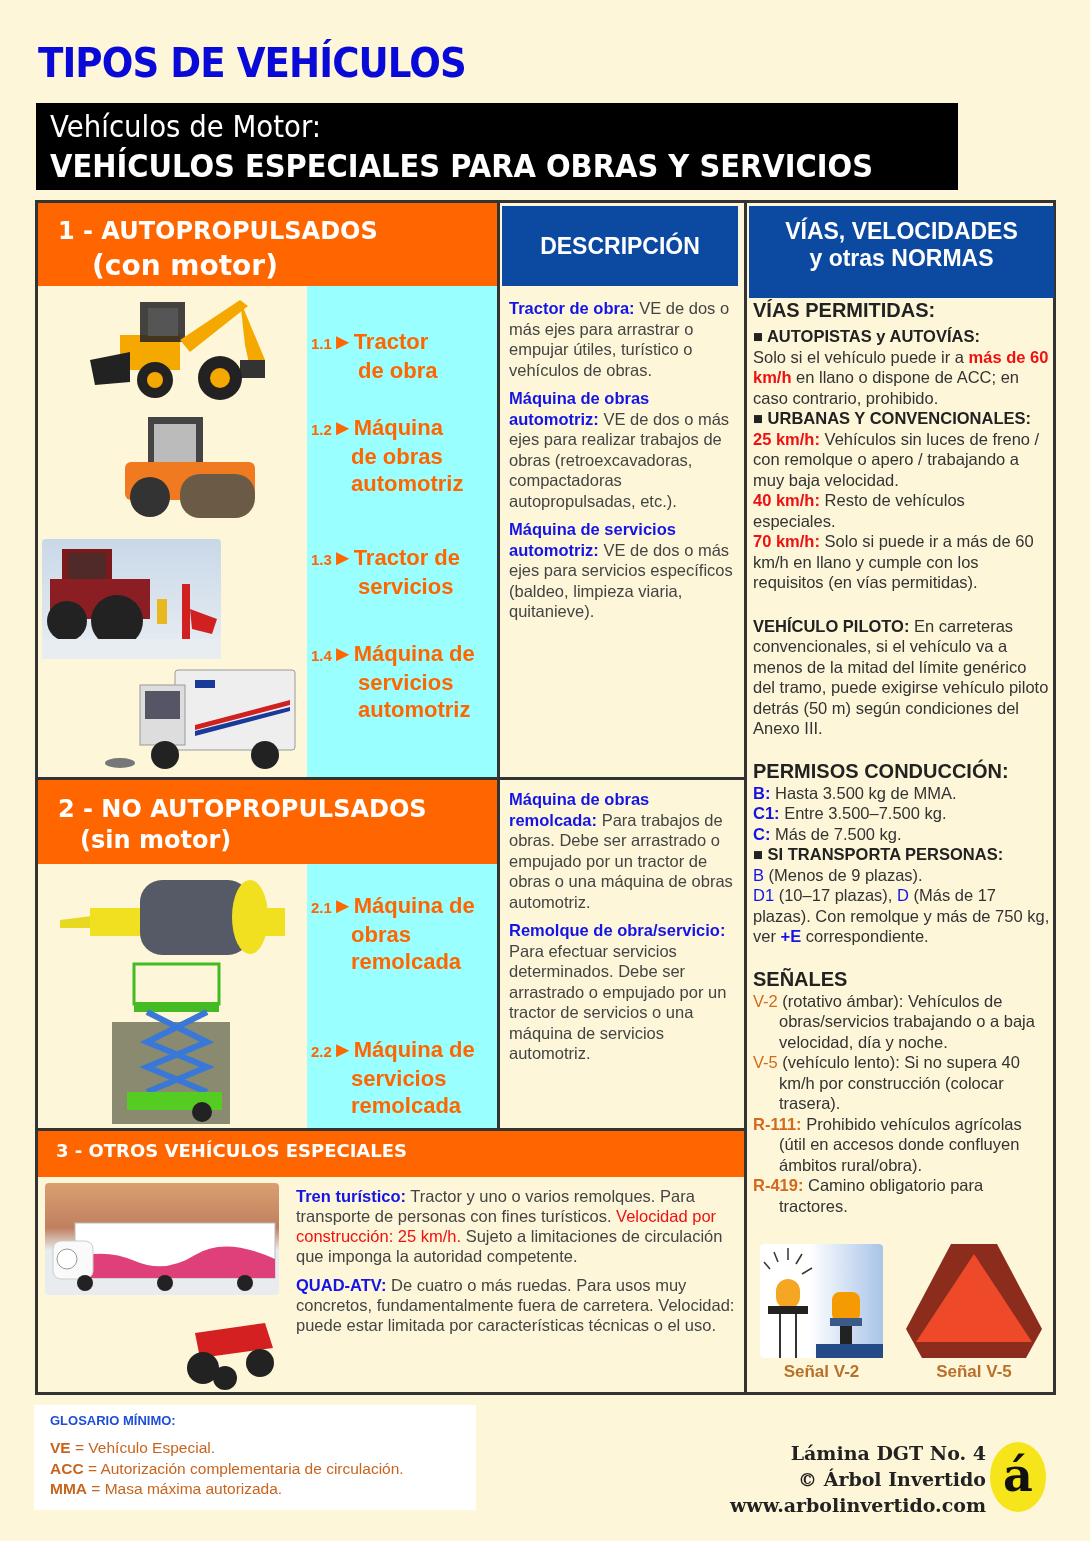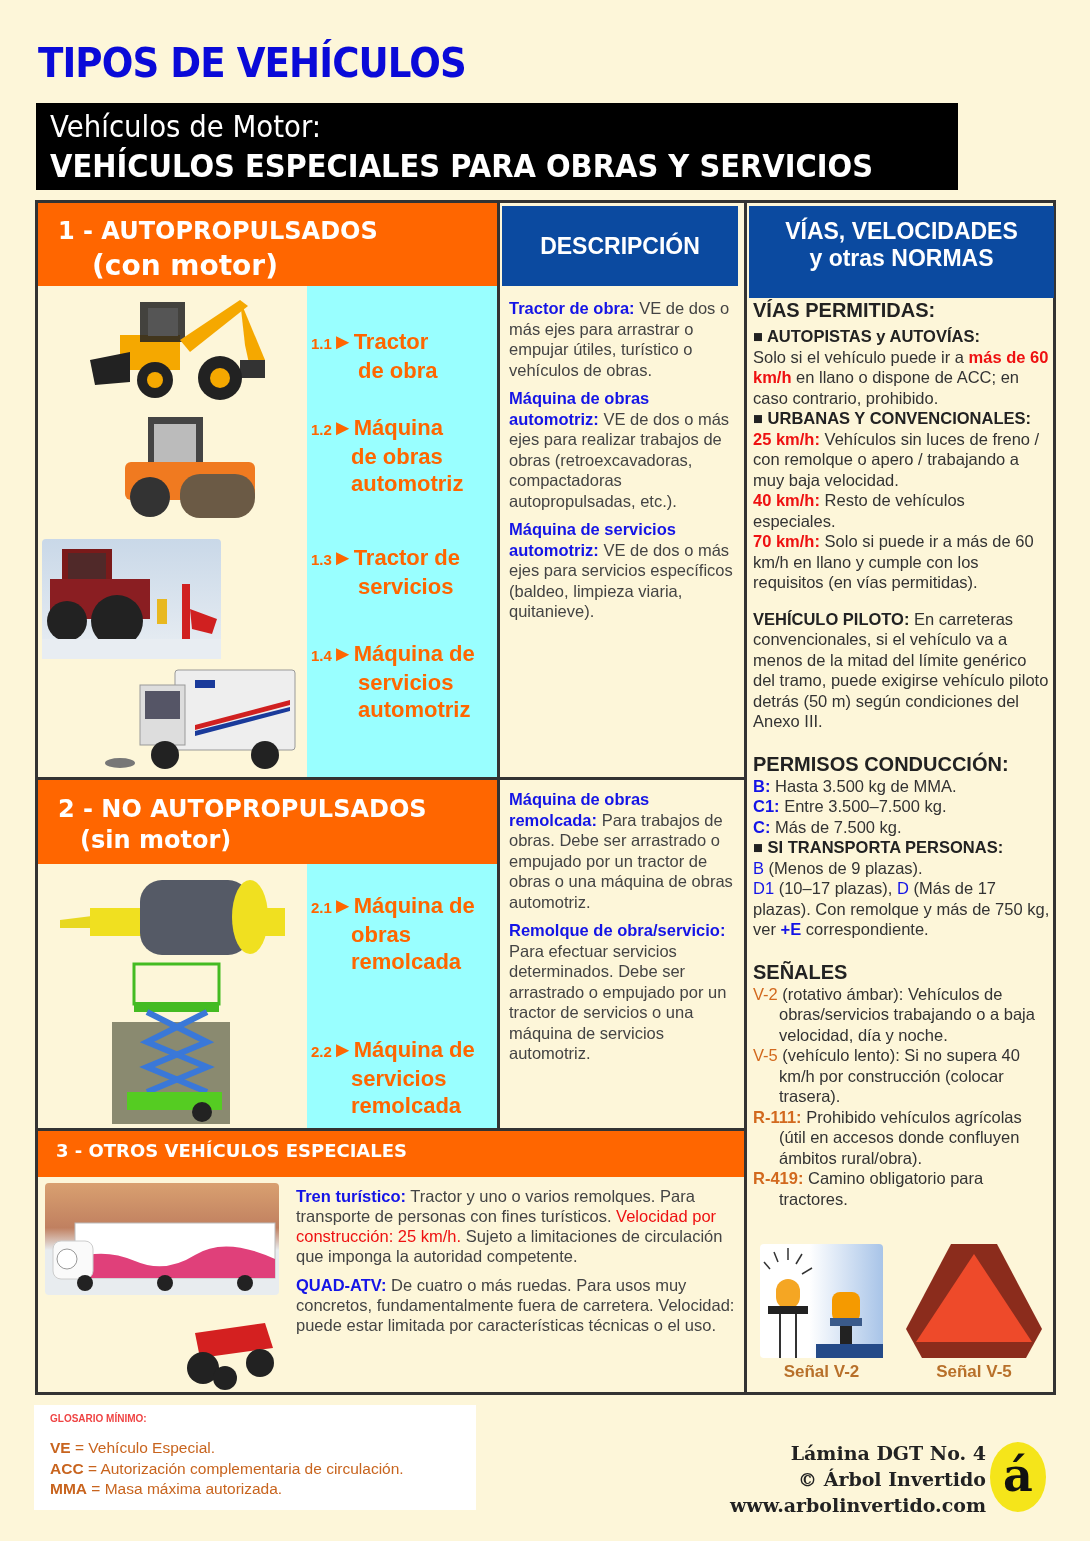--- a/index.html
+++ b/index.html
@@ -205,21 +205,21 @@
 </div>
 
 <div class="abs norm" style="left:753px;top:298px;width:297px;">
   <h3 style="margin-bottom:4px;">VÍAS PERMITIDAS:</h3>
   <div class="sub">■ AUTOPISTAS y AUTOVÍAS:</div>
   <div><span>Solo si el vehículo puede ir a </span><span class="red">más de 60 km/h</span><span> en llano o dispone de ACC; en caso contrario, prohibido.</span></div>
   <div class="sub" style="">■ URBANAS Y CONVENCIONALES:</div>
   <div><span class="red">25 km/h:</span><span> Vehículos sin luces de freno / con remolque o apero / trabajando a muy baja velocidad.</span></div>
   <div><span class="red">40 km/h:</span><span> Resto de vehículos especiales.</span></div>
   <div><span class="red">70 km/h:</span><span> Solo si puede ir a más de 60 km/h en llano y cumple con los requisitos (en vías permitidas).</span></div>
-  <div style="margin-top:16px;"><span class="sub">VEHÍCULO PILOTO:</span><span> En carreteras convencionales, si el vehículo va a menos de la mitad del límite genérico del tramo, puede exigirse vehículo piloto detrás (50 m) según condiciones del Anexo III.</span></div>
+  <div style="margin-top:23px;"><span class="sub">VEHÍCULO PILOTO:</span><span> En carreteras convencionales, si el vehículo va a menos de la mitad del límite genérico del tramo, puede exigirse vehículo piloto detrás (50 m) según condiciones del Anexo III.</span></div>
 
   <h3 style="margin-top:20px;">PERMISOS CONDUCCIÓN:</h3>
   <div><span class="blue">B:</span><span> Hasta 3.500 kg de MMA.</span></div>
   <div><span class="blue">C1:</span><span> Entre 3.500–7.500 kg.</span></div>
   <div><span class="blue">C:</span><span> Más de 7.500 kg.</span></div>
   <div class="sub">■ SI TRANSPORTA PERSONAS:</div>
   <div><span class="blue" style="font-weight:normal;">B</span><span> (Menos de 9 plazas).</span></div>
   <div><span class="blue" style="font-weight:normal;">D1</span><span> (10–17 plazas), </span><span class="blue" style="font-weight:normal;">D</span><span> (Más de 17 plazas). Con remolque y más de 750 kg, ver </span><span class="blue">+E</span><span> correspondiente.</span></div>
 
   <h3 style="margin-top:20px;">SEÑALES</h3>
@@ -252,21 +252,21 @@
   <svg width="136" height="114" viewBox="0 0 136 114">
       <path d="M45 0 L91 0 L136 85 L120 114 L16 114 L0 85 Z" fill="#8b2c1c"></path>
       <path d="M68 10 L126 98 L10 98 Z" fill="#ee4a2a"></path>
     </svg>
 </div>
 <div class="abs" style="left:760px;top:1362px;width:123px;text-align:center;font-weight:bold;font-size:17px;color:#b8702a;">Señal V-2</div>
 <div class="abs" style="left:906px;top:1362px;width:136px;text-align:center;font-weight:bold;font-size:17px;color:#b8702a;">Señal V-5</div>
 
 <div class="abs" style="left:34px;top:1405px;width:220px;height:105px;background:#fff;width:220px;"></div>
 <div class="abs" style="left:34px;top:1405px;width:442px;height:105px;background:#fff;">
-  <div style="position:absolute;left:16px;top:8px;font-size:10px;font-weight:bold;color:#ef4444;text-align:right;">GLOSARIO MÍNIMO:</div>
+  <div style="position:absolute;left:16px;top:8px;font-size:13px;font-weight:bold;color:#1d4ed8;text-align:right;">GLOSARIO MÍNIMO:</div>
   <div style="position:absolute;left:16px;top:33px;font-size:15.5px;line-height:20.5px;color:#c8641e;">
     <div><b>VE</b><span> = Vehículo Especial.</span></div>
     <div><b>ACC</b><span> = Autorización complementaria de circulación.</span></div>
     <div><b>MMA</b><span> = Masa máxima autorizada.</span></div>
   </div>
 </div>
 
 <div class="abs" style="left:690px;top:1440px;width:296px;text-align:right;font-family:'DejaVu Serif',serif;font-weight:bold;font-size:19px;line-height:26px;color:#222;">
   <div>Lámina DGT No. 4</div>
   <div>© Árbol Invertido</div>

